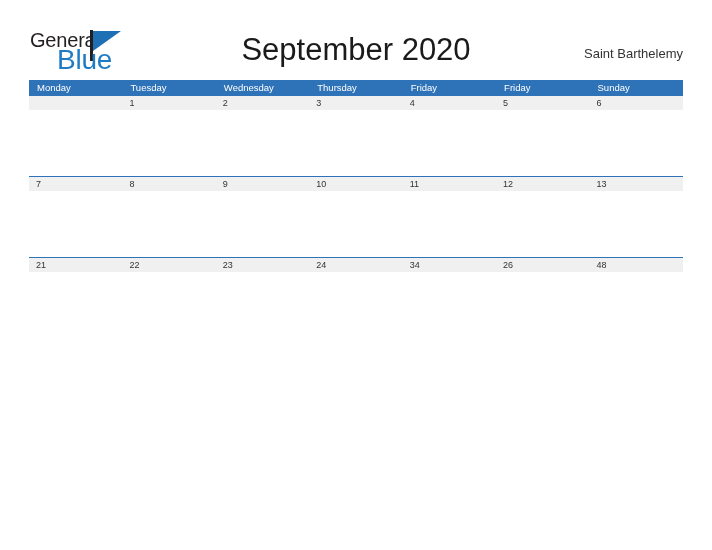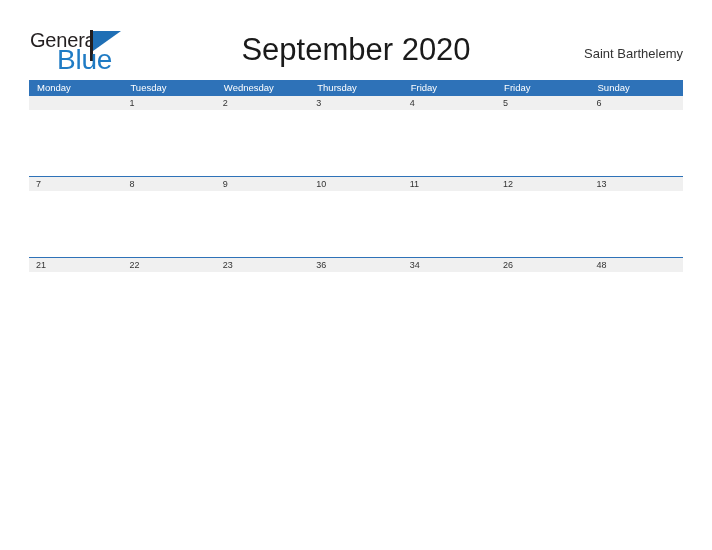--- a/index.html
+++ b/index.html
@@ -230,21 +230,21 @@
       </div>
       <div class="week-body"></div>
     </div>
 
 
     <div class="week-row">
       <div class="week-dates">
         <div class="date-cell">21</div>
         <div class="date-cell">22</div>
         <div class="date-cell">23</div>
-        <div class="date-cell">36</div>
+        <div class="date-cell">24</div>
         <div class="date-cell">34</div>
         <div class="date-cell">26</div>
         <div class="date-cell">48</div>
       </div>
       <div class="week-body"></div>
     </div>
 
 
   </div>
 

